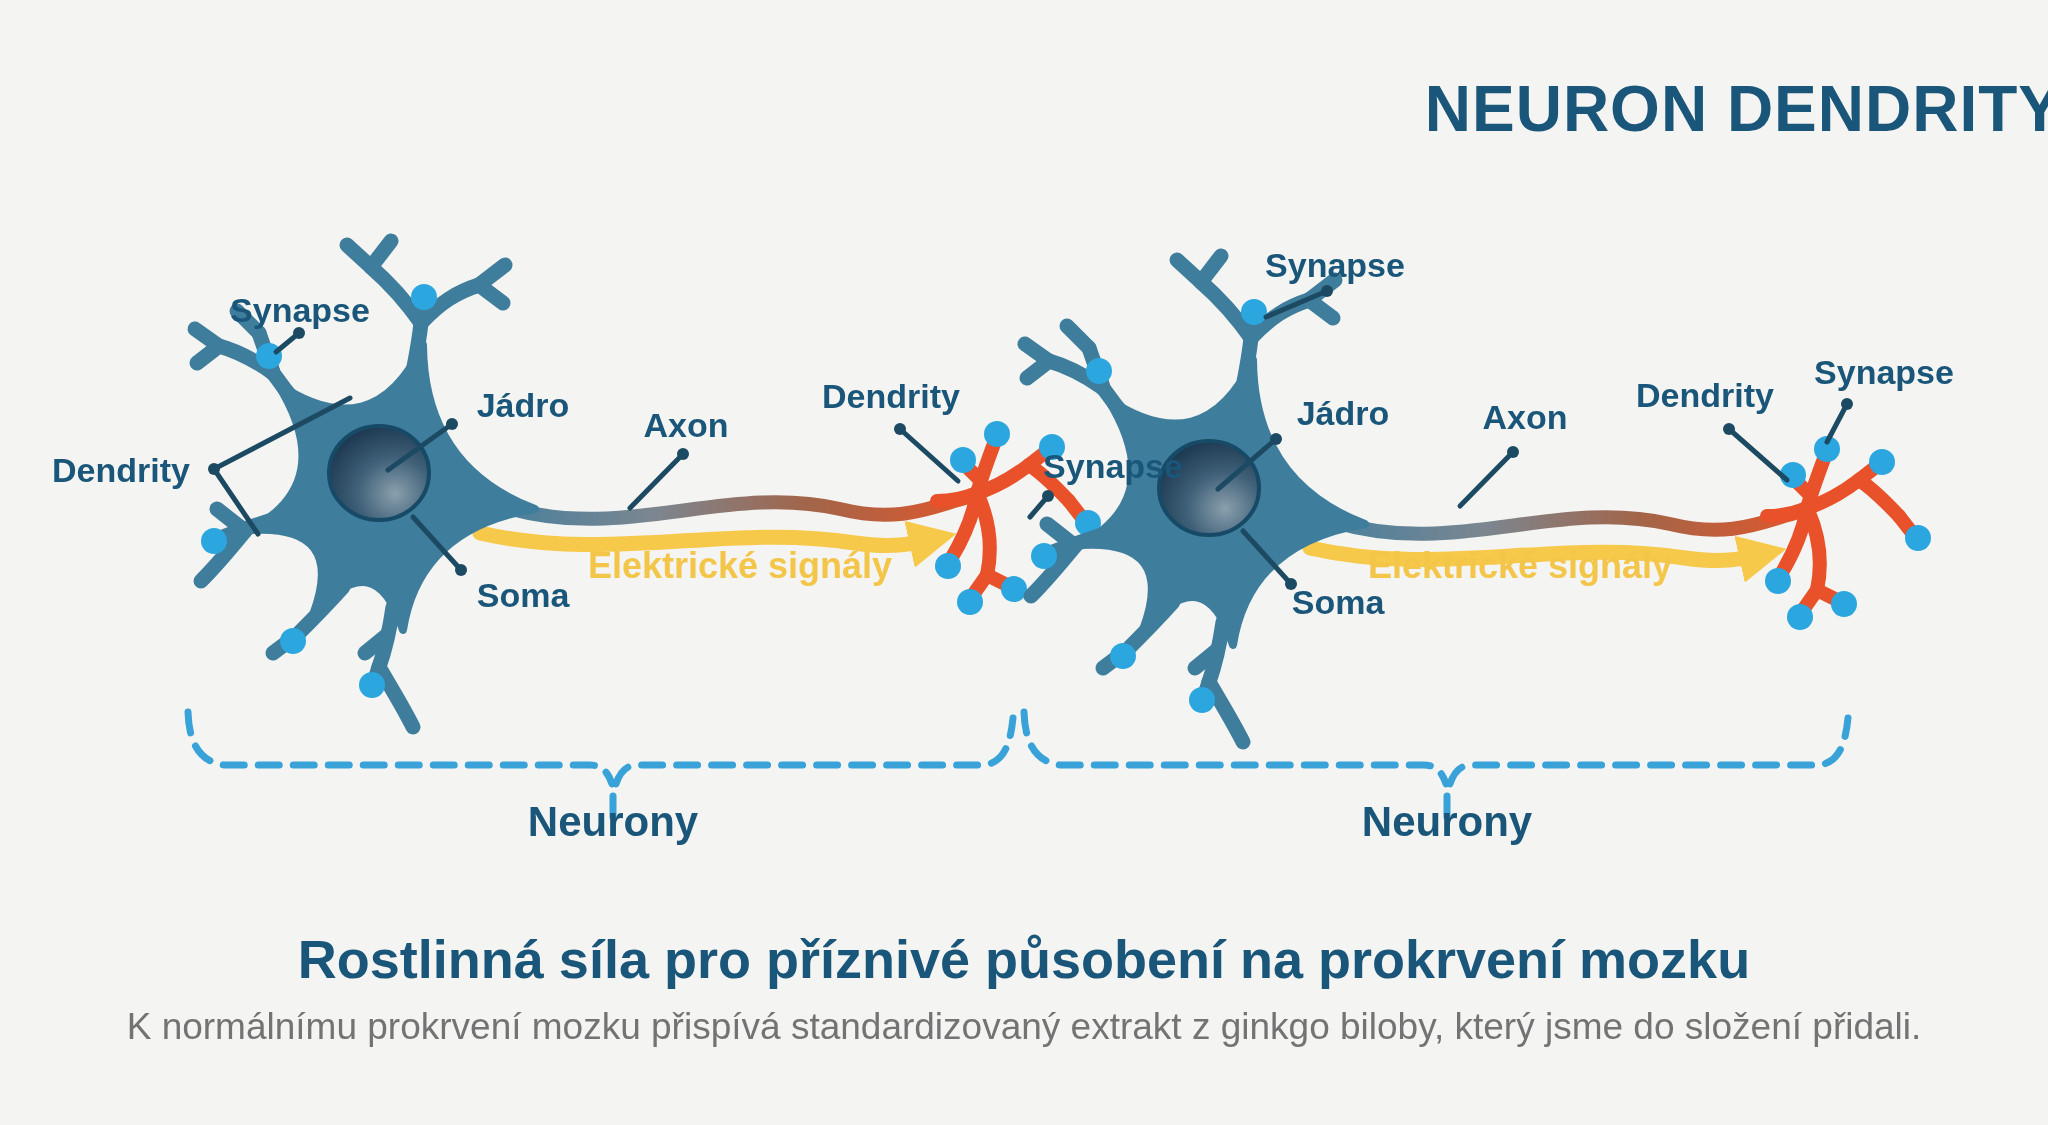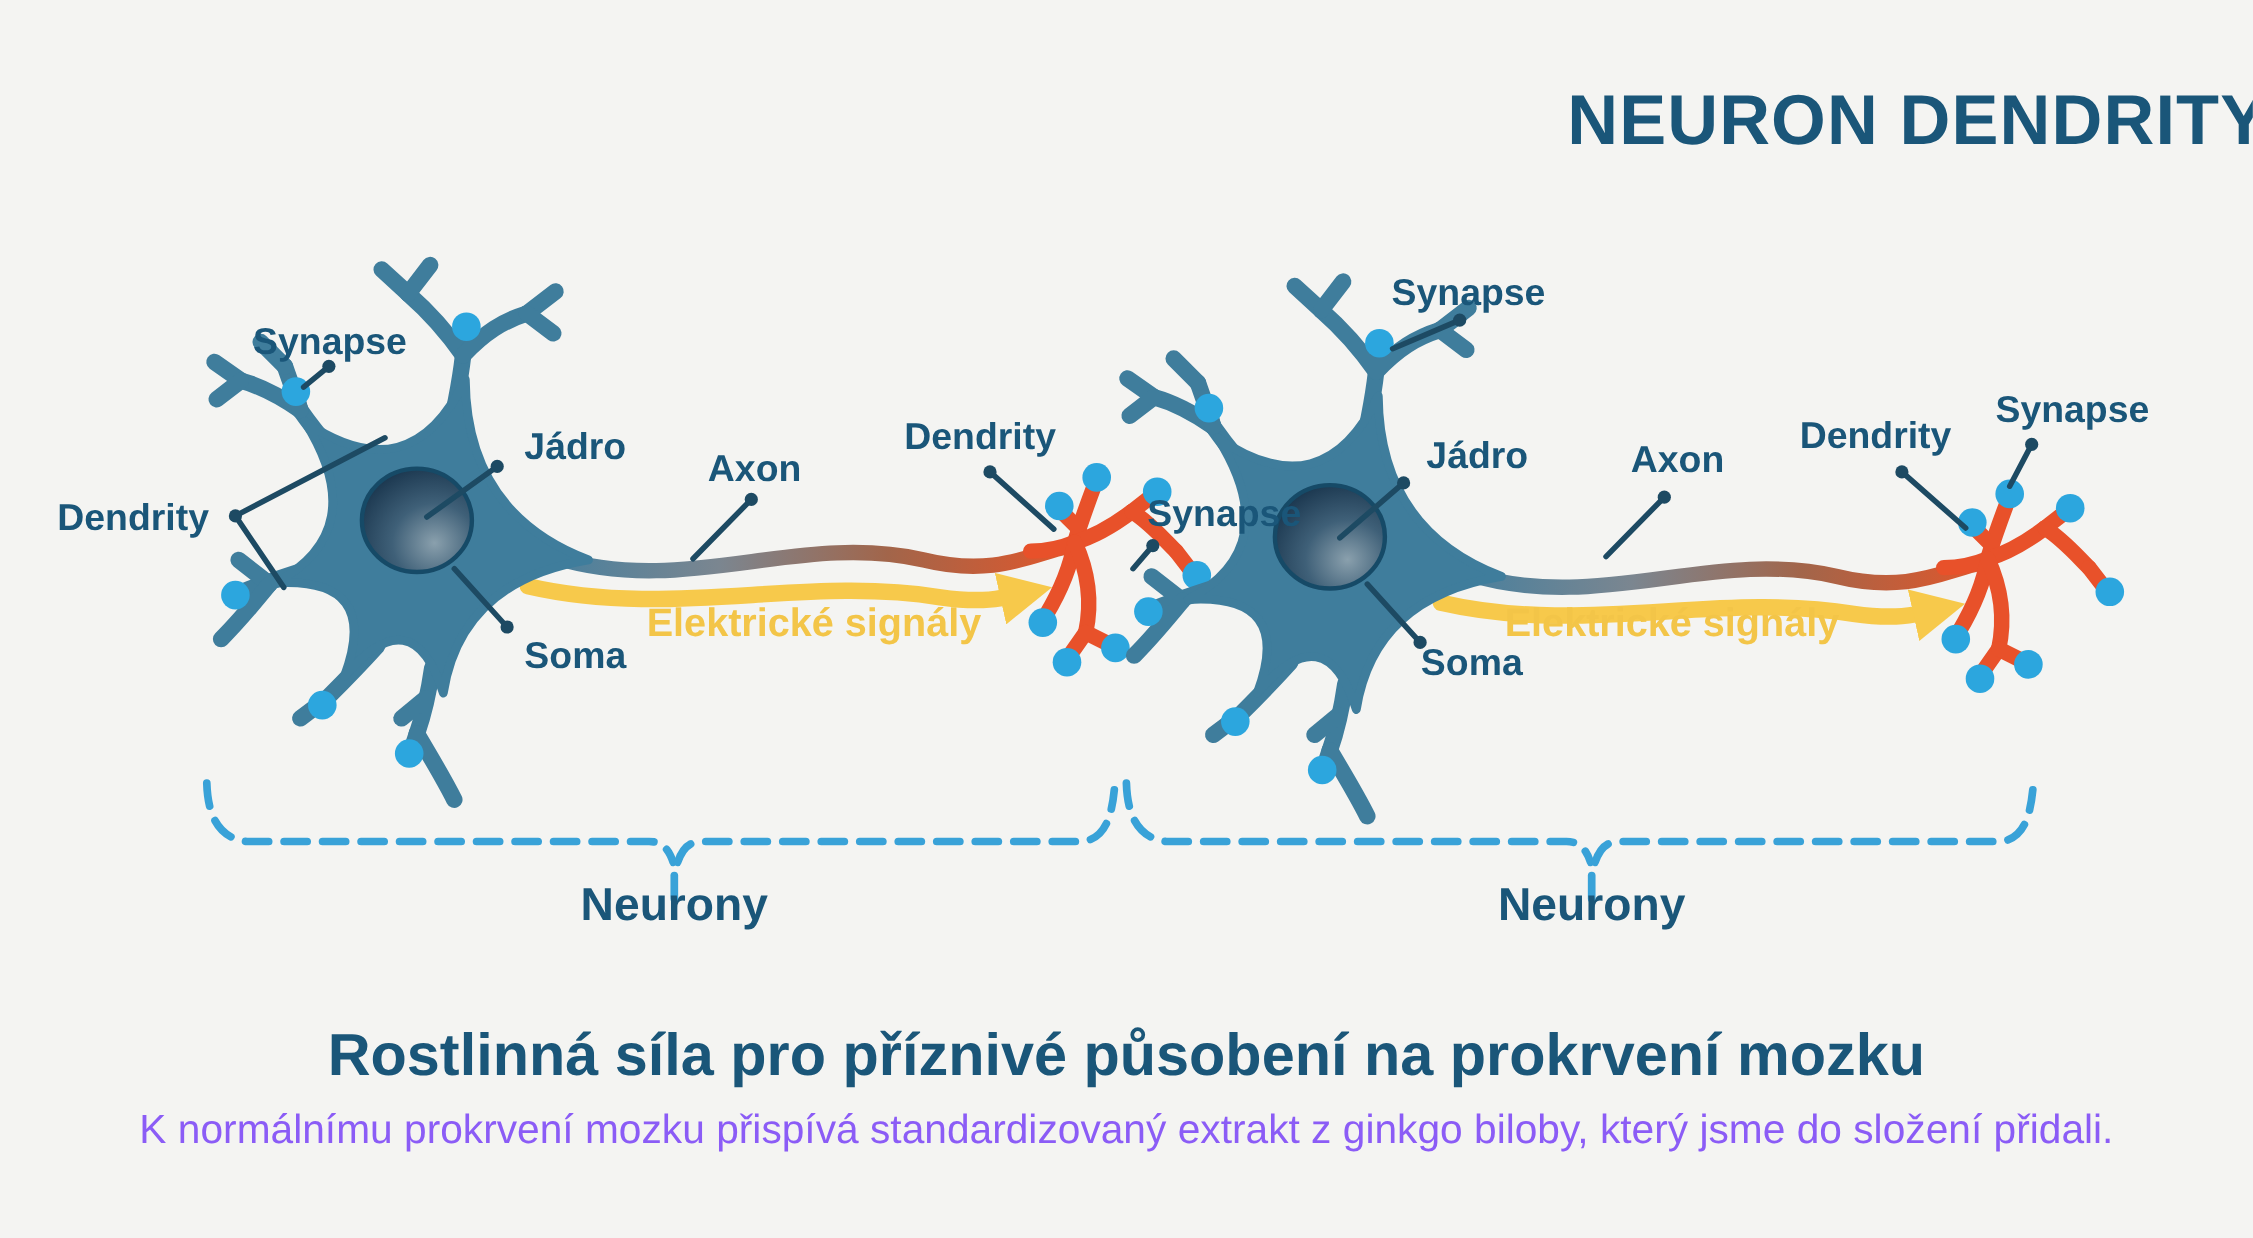--- a/index.html
+++ b/index.html
@@ -12,21 +12,21 @@
     position:absolute;top:72px;left:14px;width:2048px;text-align:right;
     font-size:64px;font-weight:700;letter-spacing:1px;color:#1a5679;
   }
   .diagram{position:absolute;top:0;left:0;}
   .footer-heading{
     position:absolute;top:928px;left:0;width:2048px;text-align:center;
     font-size:54px;font-weight:700;color:#1a5679;
   }
   .footer-sub{
     position:absolute;top:1006px;left:0;width:2048px;text-align:center;
-    font-size:37px;font-weight:400;color:#8b5cf6;
+    font-size:37px;font-weight:400;color:#737373;
   }
   svg text{font-family:"Liberation Sans", sans-serif;}
   .lbl{font-size:34px;font-weight:700;fill:#1a5679;text-anchor:middle;}
   .lbl-signal{font-size:36px;font-weight:700;fill:#f3c548;text-anchor:middle;}
   .lbl-neurony{font-size:42px;font-weight:700;fill:#1a5679;text-anchor:middle;}
   .ptr{stroke:#1d4a63;stroke-width:5;stroke-linecap:round;}
   .ptr-dot{fill:#1d4a63;}
 </style>
 </head>
 <body>

